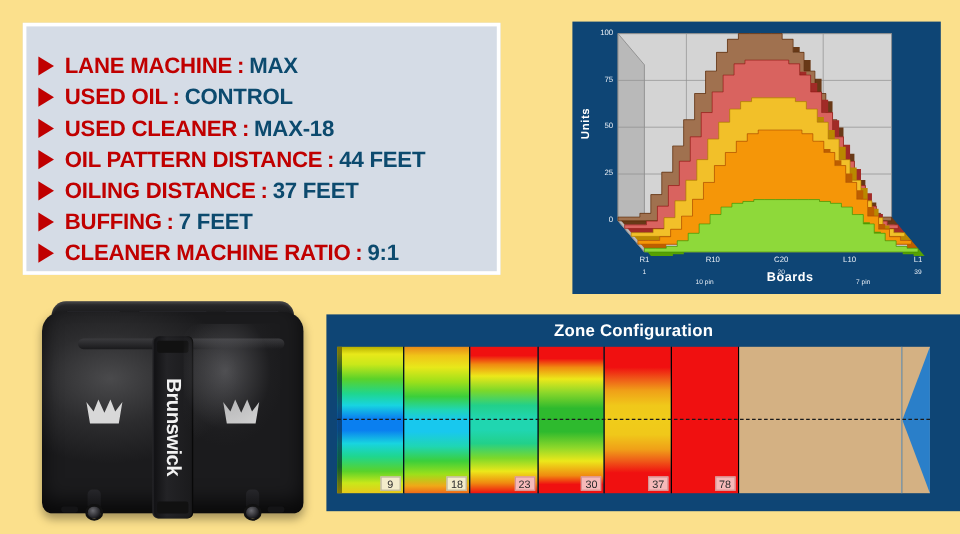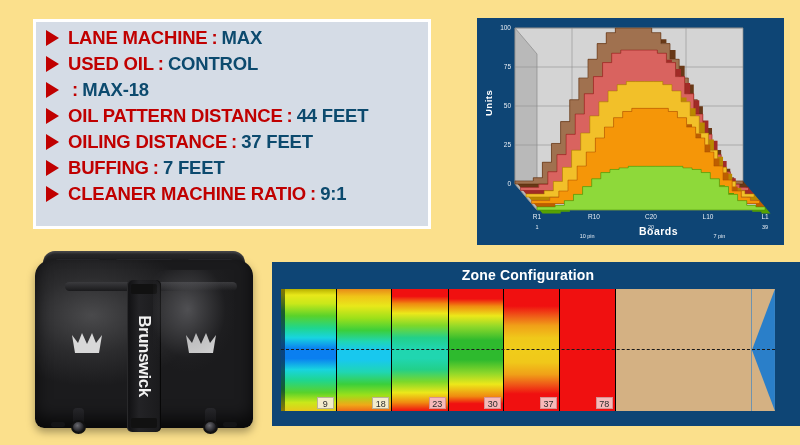--- a/index.html
+++ b/index.html
@@ -4,23 +4,23 @@
 <style>
   html,body{margin:0;padding:0;}
   body{
     width:800px;height:445px;overflow:hidden;position:relative;
     background:#fbe08c;
     font-family:"Liberation Sans", sans-serif;
   }
 
   
   #info-panel{
-    position:absolute;left:33px;top:19px;width:398px;height:210px;
+    position:absolute;left:19px;top:19px;width:398px;height:210px;
     background:#d5dce6;border:3px solid #ffffff;box-sizing:border-box;
-    padding:3px 0 0 10px;
+    padding:20px 0 0 10px;
   }
   .info-row{
     display:flex;align-items:center;height:26px;white-space:nowrap;
   }
   .bullet{
     width:0;height:0;border-left:13px solid #c00000;
     border-top:8px solid transparent;border-bottom:8px solid transparent;
     margin-right:9px;flex:0 0 auto;
   }
   .lab{
@@ -169,20 +169,21 @@
       <span class="val">MAX</span>
     </div>
     <div class="info-row">
       <div class="bullet"></div>
       <span class="lab">USED OIL</span>
       <span class="colon">:</span>
       <span class="val">CONTROL</span>
     </div>
     <div class="info-row">
       <div class="bullet"></div>
+      <span class="lab">USED CLEANER</span>
       <span class="colon">:</span>
       <span class="val">MAX-18</span>
     </div>
     <div class="info-row">
       <div class="bullet"></div>
       <span class="lab">OIL PATTERN DISTANCE</span>
       <span class="colon">:</span>
       <span class="val">44 FEET</span>
     </div>
     <div class="info-row">

